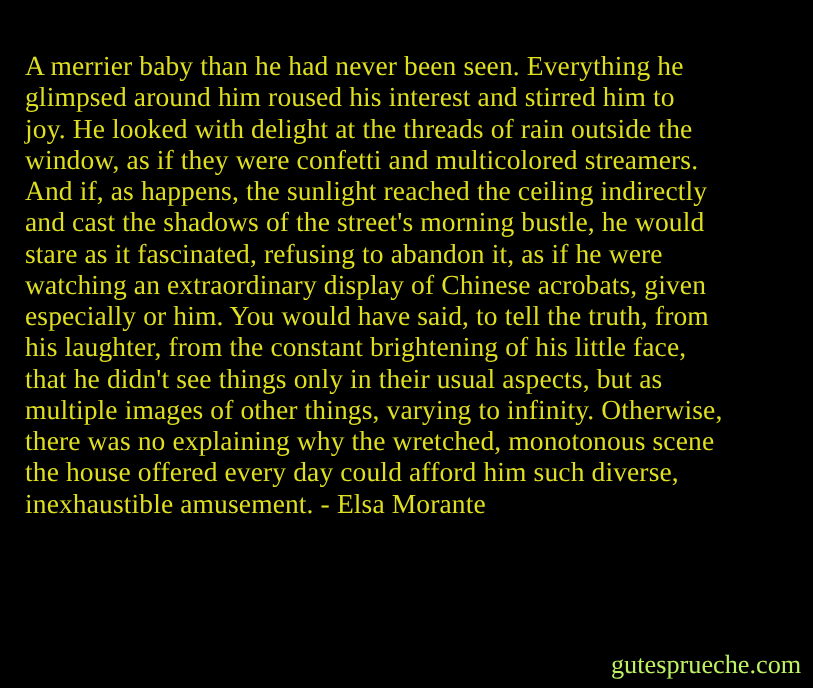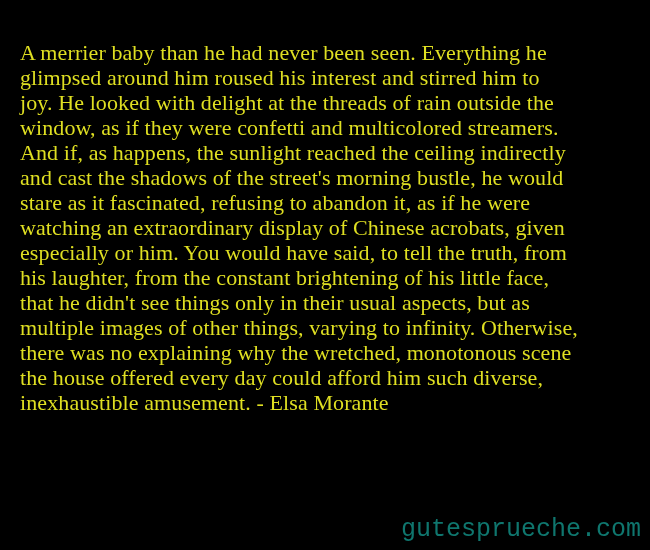--- a/index.html
+++ b/index.html
@@ -29,23 +29,23 @@
     line-height: 25px;
     color: #dfdf22;
     white-space: pre-line;
     letter-spacing: 0.1px;
     margin-left: 20px;
   }
   .watermark {
     position: absolute;
     right: 9px;
     bottom: 6px;
-    font-family: Liberation Mono, monospace;
-    font-size: 25px;
-    color: #0f766e;
+    font-family: Liberation Serif, serif;
+    font-size: 21px;
+    color: #bef264;
   }
 </style>
 </head>
 <body>
 
 <div class="quote-card">
   <div class="quote-text">A merrier baby than he had never been seen. Everything he
 glimpsed around him roused his interest and stirred him to
 joy. He looked with delight at the threads of rain outside the
 window, as if they were confetti and multicolored streamers.

